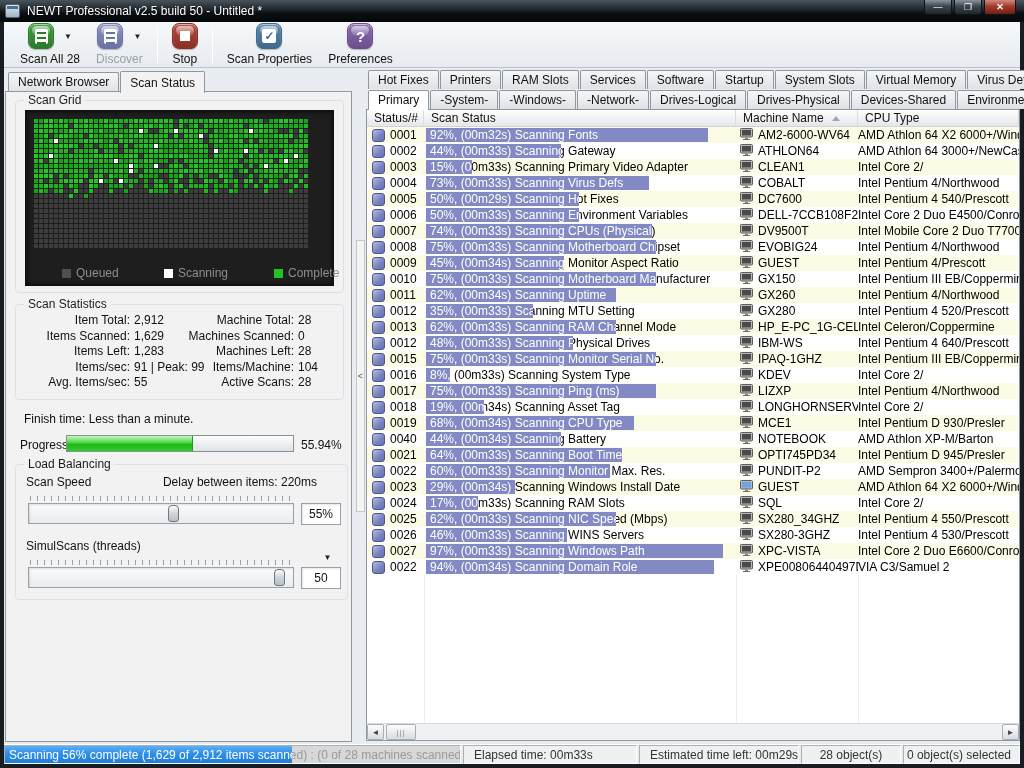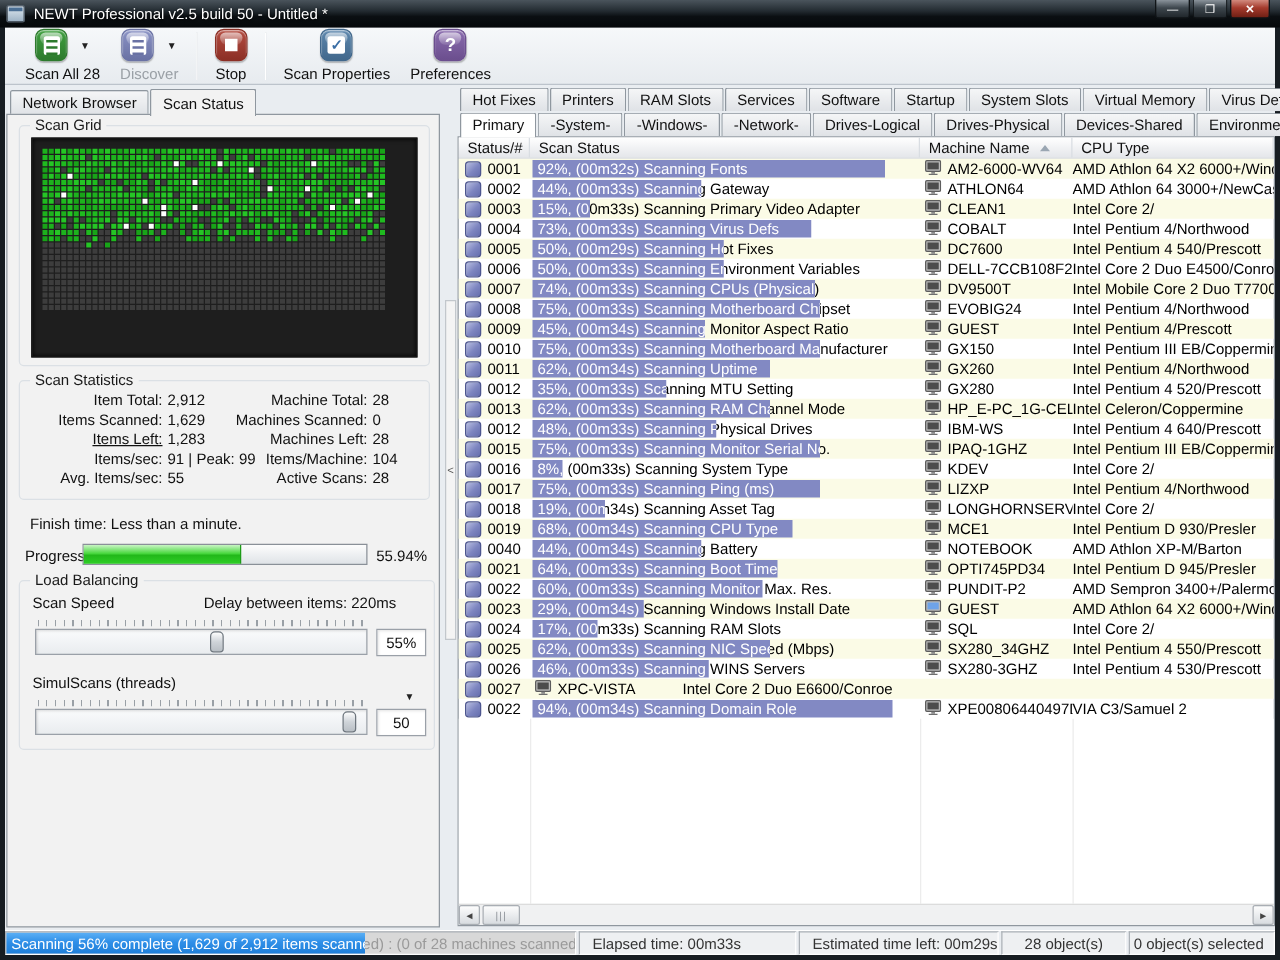--- a/index.html
+++ b/index.html
@@ -1636,36 +1636,50 @@
                   <div class="gc" style="background: rgb(61, 61, 61);"></div>
                   <div class="gc" style="background: rgb(61, 61, 61);"></div>
                   <div class="gc" style="background: rgb(61, 61, 61);"></div>
                   <div class="gc" style="background: rgb(61, 61, 61);"></div>
                   <div class="gc" style="background: rgb(61, 61, 61);"></div>
                   <div class="gc" style="background: rgb(61, 61, 61);"></div>
                   <div class="gc" style="background: rgb(61, 61, 61);"></div>
                   <div class="gc" style="background: rgb(61, 61, 61);"></div>
                   <div class="gc" style="background: rgb(61, 61, 61);"></div>
                 </div>
+              <div class="gridlegend">
+                  <div class="leg" style="left: 26px;">
+                    <div class="sw" style="background: rgb(79, 79, 79);"></div>
+                    <span>Queued</span>
+                  </div>
+                  <div class="leg" style="left: 128px;">
+                    <div class="sw" style="background: rgb(255, 255, 255);"></div>
+                    <span>Scanning</span>
+                  </div>
+                  <div class="leg" style="left: 238px;">
+                    <div class="sw" style="background: rgb(33, 195, 33);"></div>
+                    <span>Complete</span>
+                  </div>
+                </div>
             </div>
           </div>
 
           <div class="groupbox" style="left:9px; right:7px; top:212px; height:96px;">
             <div class="grouplabel">Scan Statistics</div>
             <div style="position:absolute; left:10px; top:8px;" id="stats-left">
                 <div class="statrow">
                   <div class="statlbl" style="width: 104px;">Item Total:</div>
                   <div class="statval">2,912</div>
                 </div>
                 <div class="statrow">
                   <div class="statlbl" style="width: 104px;">Items Scanned:</div>
                   <div class="statval">1,629</div>
                 </div>
                 <div class="statrow">
-                  <div class="statlbl" style="width: 104px; text-decoration: underline;">Items Left:</div>
+                  <div class="statlbl" style="width: 104px;">Items Left:</div>
                   <div class="statval">1,283</div>
                 </div>
                 <div class="statrow">
                   <div class="statlbl" style="width: 104px;">Items/sec:</div>
                   <div class="statval">91 | Peak: 99</div>
                 </div>
                 <div class="statrow">
                   <div class="statlbl" style="width: 104px;">Avg. Items/sec:</div>
                   <div class="statval">55</div>
                 </div>
@@ -2441,20 +2455,28 @@
                 </div>
                 <div class="c4">
                   <span>Intel Pentium 4 530/Prescott</span>
                 </div>
               </div>
               <div class="trow alt">
                 <div class="c1">
                   <div class="stat-ic"></div>
                   <span>0027</span>
                 </div>
+                <div class="c2">
+                  <div class="rowbarwrap">
+                    <div class="rowtext">97%, (00m33s) Scanning Windows Path</div>
+                    <div class="rowbar" style="width: 97%; background: rgb(130, 137, 195);">
+                      <span>97%, (00m33s) Scanning Windows Path</span>
+                    </div>
+                  </div>
+                </div>
                 <div class="c3">
                   <span class="mac-ic"><svg width="13" height="12">
                       <rect x="0.5" y="0.5" width="12" height="8.5" rx="1" fill="#b9b9b9" stroke="#5d5d5d"></rect>
                       <rect x="2" y="2" width="9" height="5.5" fill="#4b4b4b"></rect>
                       <rect x="5" y="9.5" width="3" height="1.5" fill="#8a8a8a"></rect>
                       <rect x="3" y="11" width="7" height="1" fill="#6f6f6f"></rect>
                     </svg></span>
                   <span>XPC-VISTA</span>
                 </div>
                 <div class="c4">

